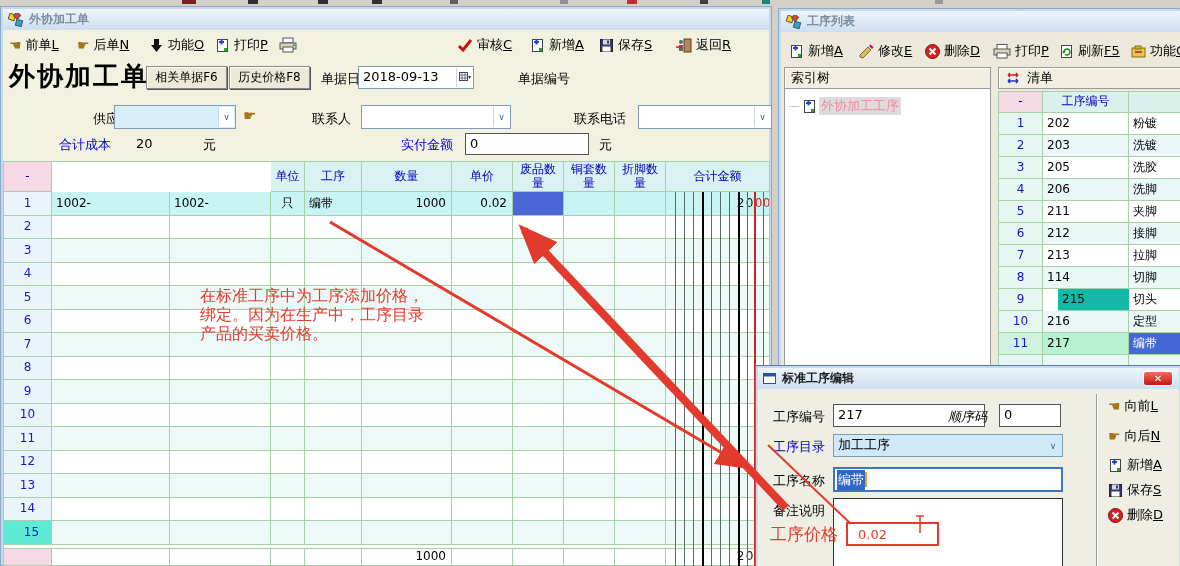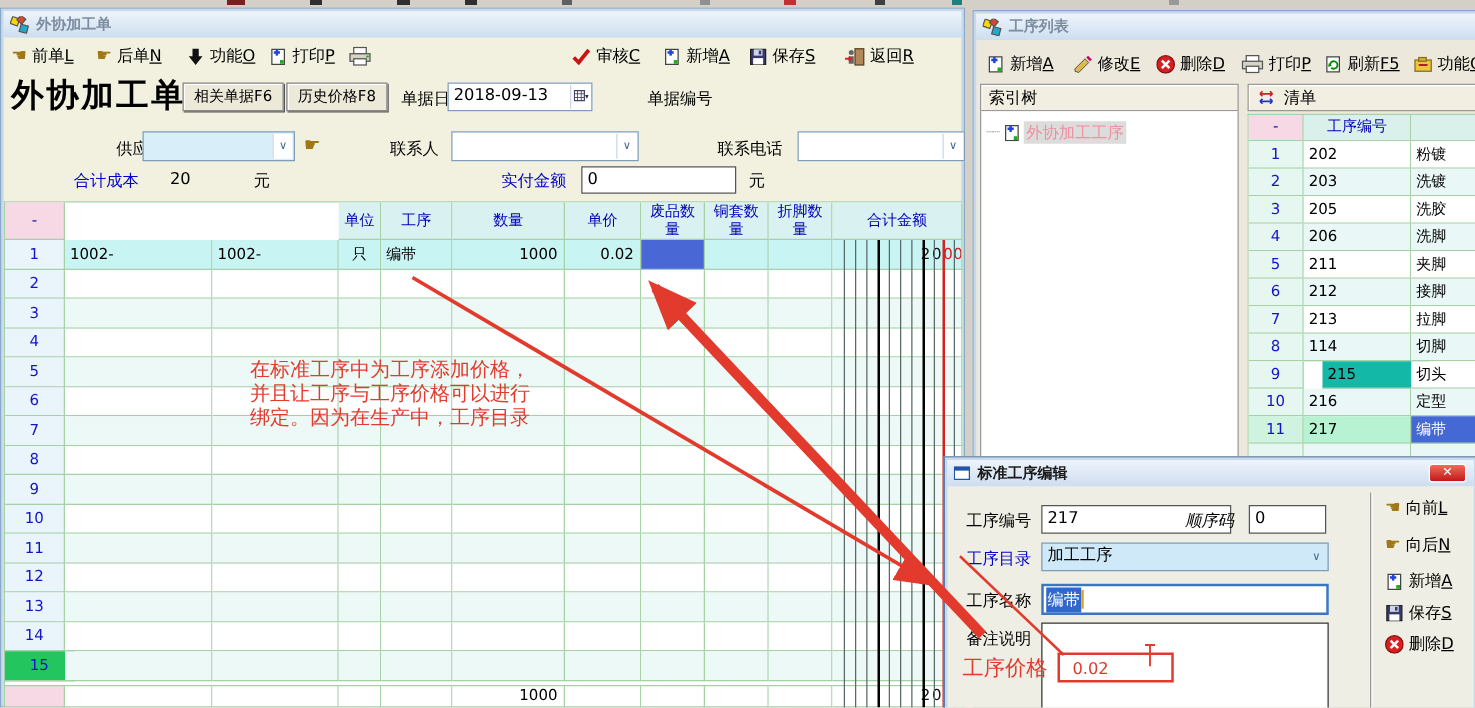--- a/index.html
+++ b/index.html
@@ -336,21 +336,21 @@
       <div class="gc " style="left: 48px; top: 335.5px; width: 118px; height: 23.5px; background: rgb(255, 255, 255);"></div>
       <div class="gc " style="left: 166px; top: 335.5px; width: 101px; height: 23.5px; background: rgb(255, 255, 255);"></div>
       <div class="gc " style="left: 267px; top: 335.5px; width: 34px; height: 23.5px; background: rgb(255, 255, 255);"></div>
       <div class="gc " style="left: 301px; top: 335.5px; width: 57px; height: 23.5px; background: rgb(255, 255, 255);"></div>
       <div class="gc " style="left: 358px; top: 335.5px; width: 90px; height: 23.5px; background: rgb(255, 255, 255);"></div>
       <div class="gc " style="left: 448px; top: 335.5px; width: 61px; height: 23.5px; background: rgb(255, 255, 255);"></div>
       <div class="gc " style="left: 509px; top: 335.5px; width: 51px; height: 23.5px; background: rgb(255, 255, 255);"></div>
       <div class="gc " style="left: 560px; top: 335.5px; width: 51px; height: 23.5px; background: rgb(255, 255, 255);"></div>
       <div class="gc " style="left: 611px; top: 335.5px; width: 51px; height: 23.5px; background: rgb(255, 255, 255);"></div>
       <div class="gc " style="left: 662px; top: 335.5px; width: 104px; height: 23.5px; background: rgb(255, 255, 255);"></div>
-      <div class="gc gnum" style="left: 0px; top: 359px; width: 56px; height: 23.5px; background: #22c55e;">15</div>
+      <div class="gc gnum" style="left: 0px; top: 359px; width: 56px; height: 23.5px; background: #5eead4;">15</div>
       <div class="gc " style="left: 48px; top: 359px; width: 118px; height: 23.5px; background: rgb(237, 249, 246);"></div>
       <div class="gc " style="left: 166px; top: 359px; width: 101px; height: 23.5px; background: rgb(237, 249, 246);"></div>
       <div class="gc " style="left: 267px; top: 359px; width: 34px; height: 23.5px; background: rgb(237, 249, 246);"></div>
       <div class="gc " style="left: 301px; top: 359px; width: 57px; height: 23.5px; background: rgb(237, 249, 246);"></div>
       <div class="gc " style="left: 358px; top: 359px; width: 90px; height: 23.5px; background: rgb(237, 249, 246);"></div>
       <div class="gc " style="left: 448px; top: 359px; width: 61px; height: 23.5px; background: rgb(237, 249, 246);"></div>
       <div class="gc " style="left: 509px; top: 359px; width: 51px; height: 23.5px; background: rgb(237, 249, 246);"></div>
       <div class="gc " style="left: 560px; top: 359px; width: 51px; height: 23.5px; background: rgb(237, 249, 246);"></div>
       <div class="gc " style="left: 611px; top: 359px; width: 51px; height: 23.5px; background: rgb(237, 249, 246);"></div>
       <div class="gc " style="left: 662px; top: 359px; width: 104px; height: 23.5px; background: rgb(237, 249, 246);"></div>
@@ -379,22 +379,22 @@
       <div style="position: absolute; left: 725px; top: 30px; width: 1px; height: 374px; background: rgb(90, 106, 106);"></div>
       <div style="position: absolute; left: 734px; top: 30px; width: 2px; height: 374px; background: rgb(0, 0, 0);"></div>
       <div style="position: absolute; left: 743px; top: 30px; width: 1px; height: 374px; background: rgb(90, 106, 106);"></div>
       <div style="position: absolute; left: 750px; top: 30px; width: 2px; height: 374px; background: rgb(210, 34, 34);"></div>
       <div style="position: absolute; left: 759px; top: 30px; width: 1px; height: 374px; background: rgb(90, 106, 106);"></div>
     </div>
 </div>
 
 <div class="note">
   <div>在标准工序中为工序添加价格，</div>
-  <div>并且让工序与工序价格可以进行</div>
   <div>绑定。因为在生产中，工序目录</div>
+  <div>产品的买卖价格。</div>
 </div>
 
 <div class="win" style="left:778px;top:8px;width:410px;height:558px;z-index:10;background:#ece9dc;">
   <div class="titlebar">
     <svg width="16" height="14">
         <rect x="1" y="1" width="6" height="6" fill="#ffd400" stroke="#555" transform="rotate(20 4 4)"></rect>
         <rect x="7" y="0" width="5" height="5" fill="#d43" stroke="#555" transform="rotate(40 9 2)"></rect>
         <rect x="8" y="7" width="6" height="6" fill="#2ac" stroke="#555" transform="rotate(15 11 10)"></rect>
       </svg>
     <span class="wtitle">工序列表</span>

